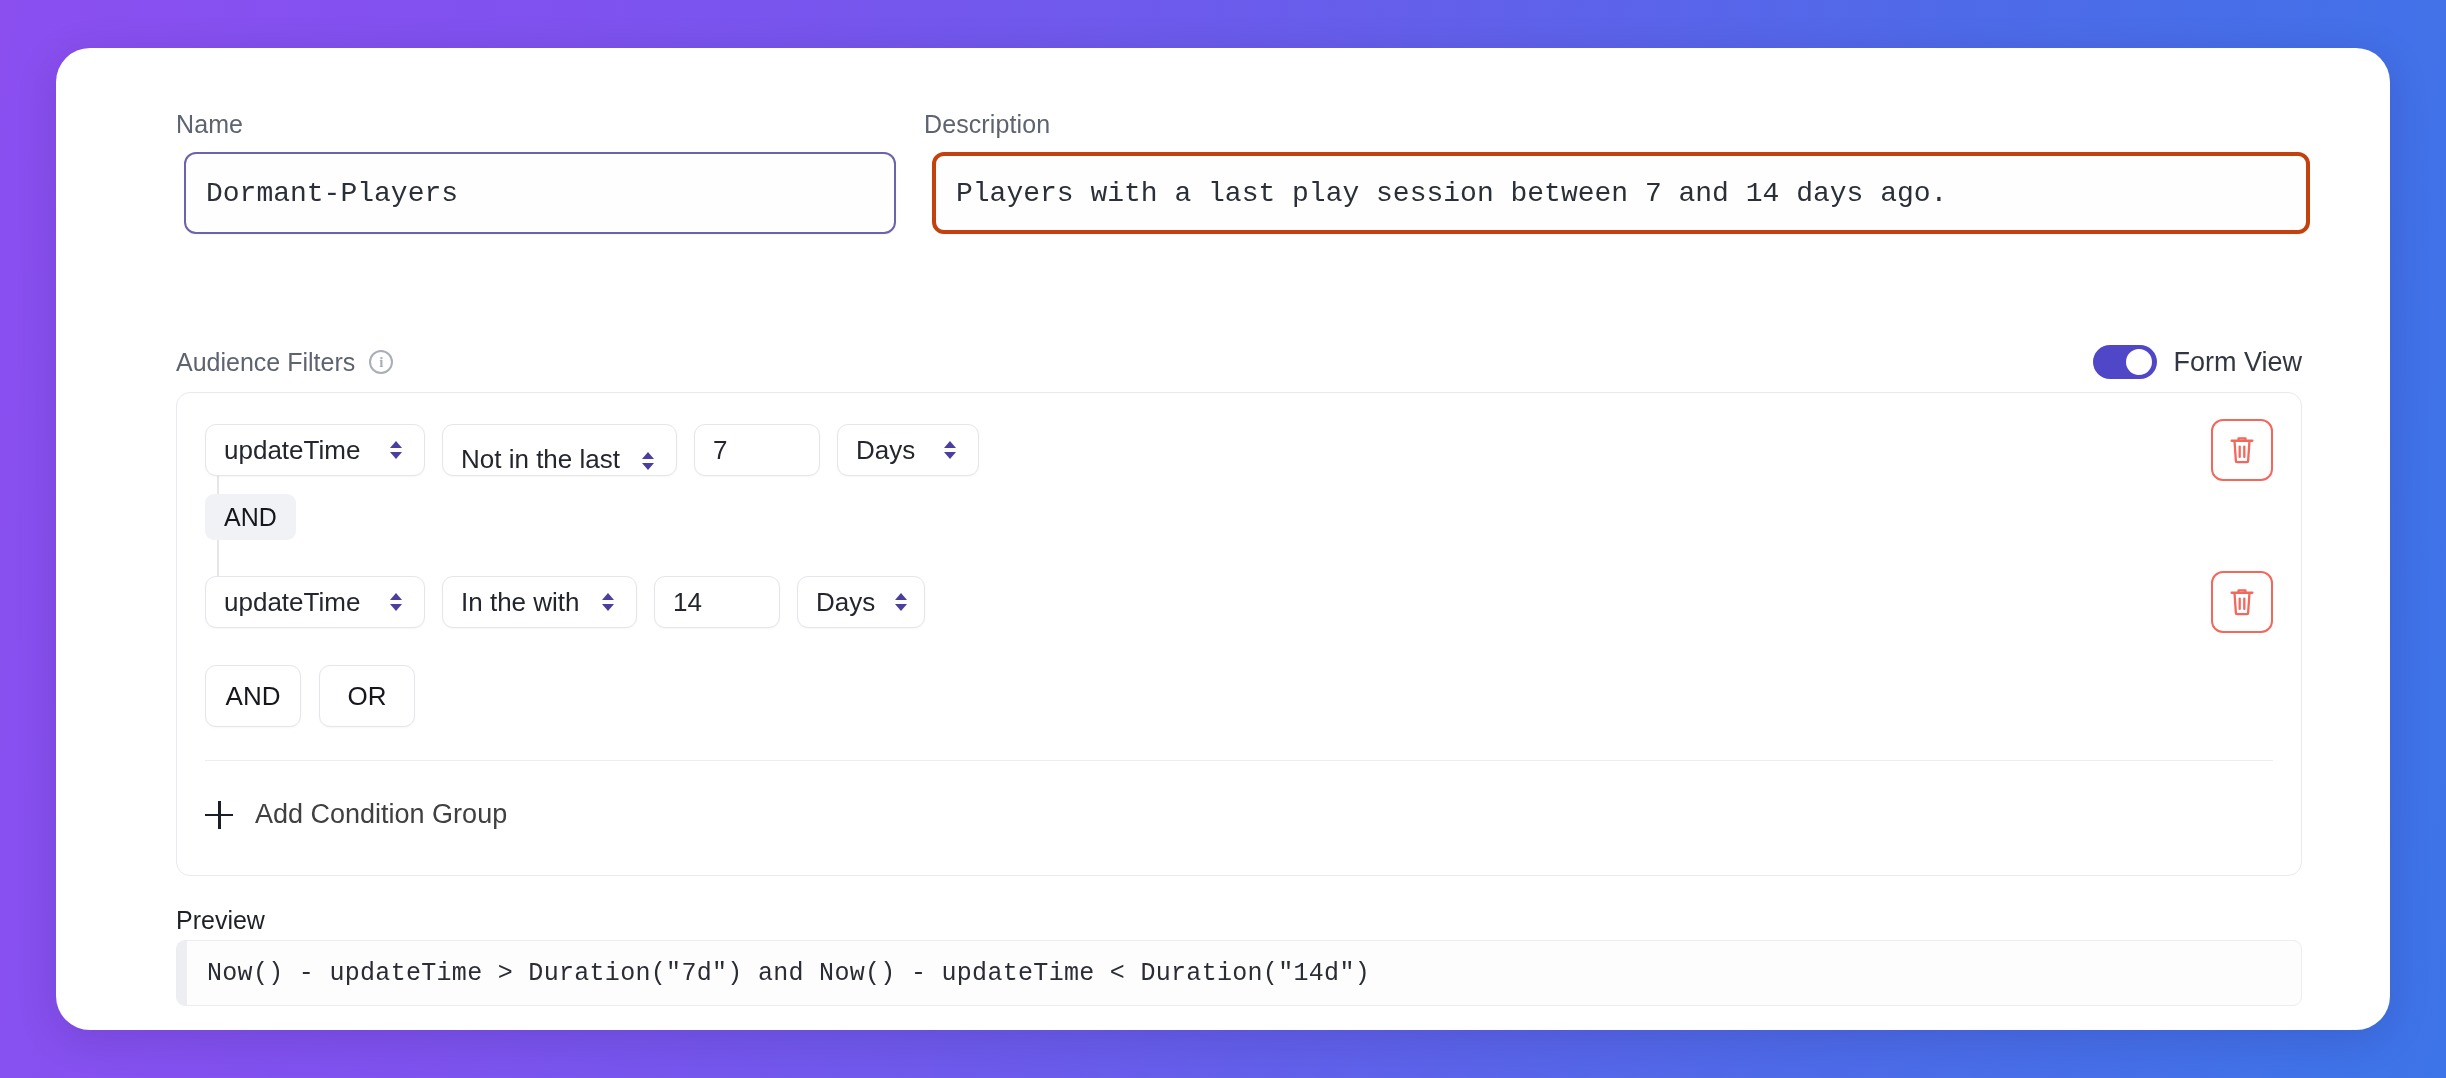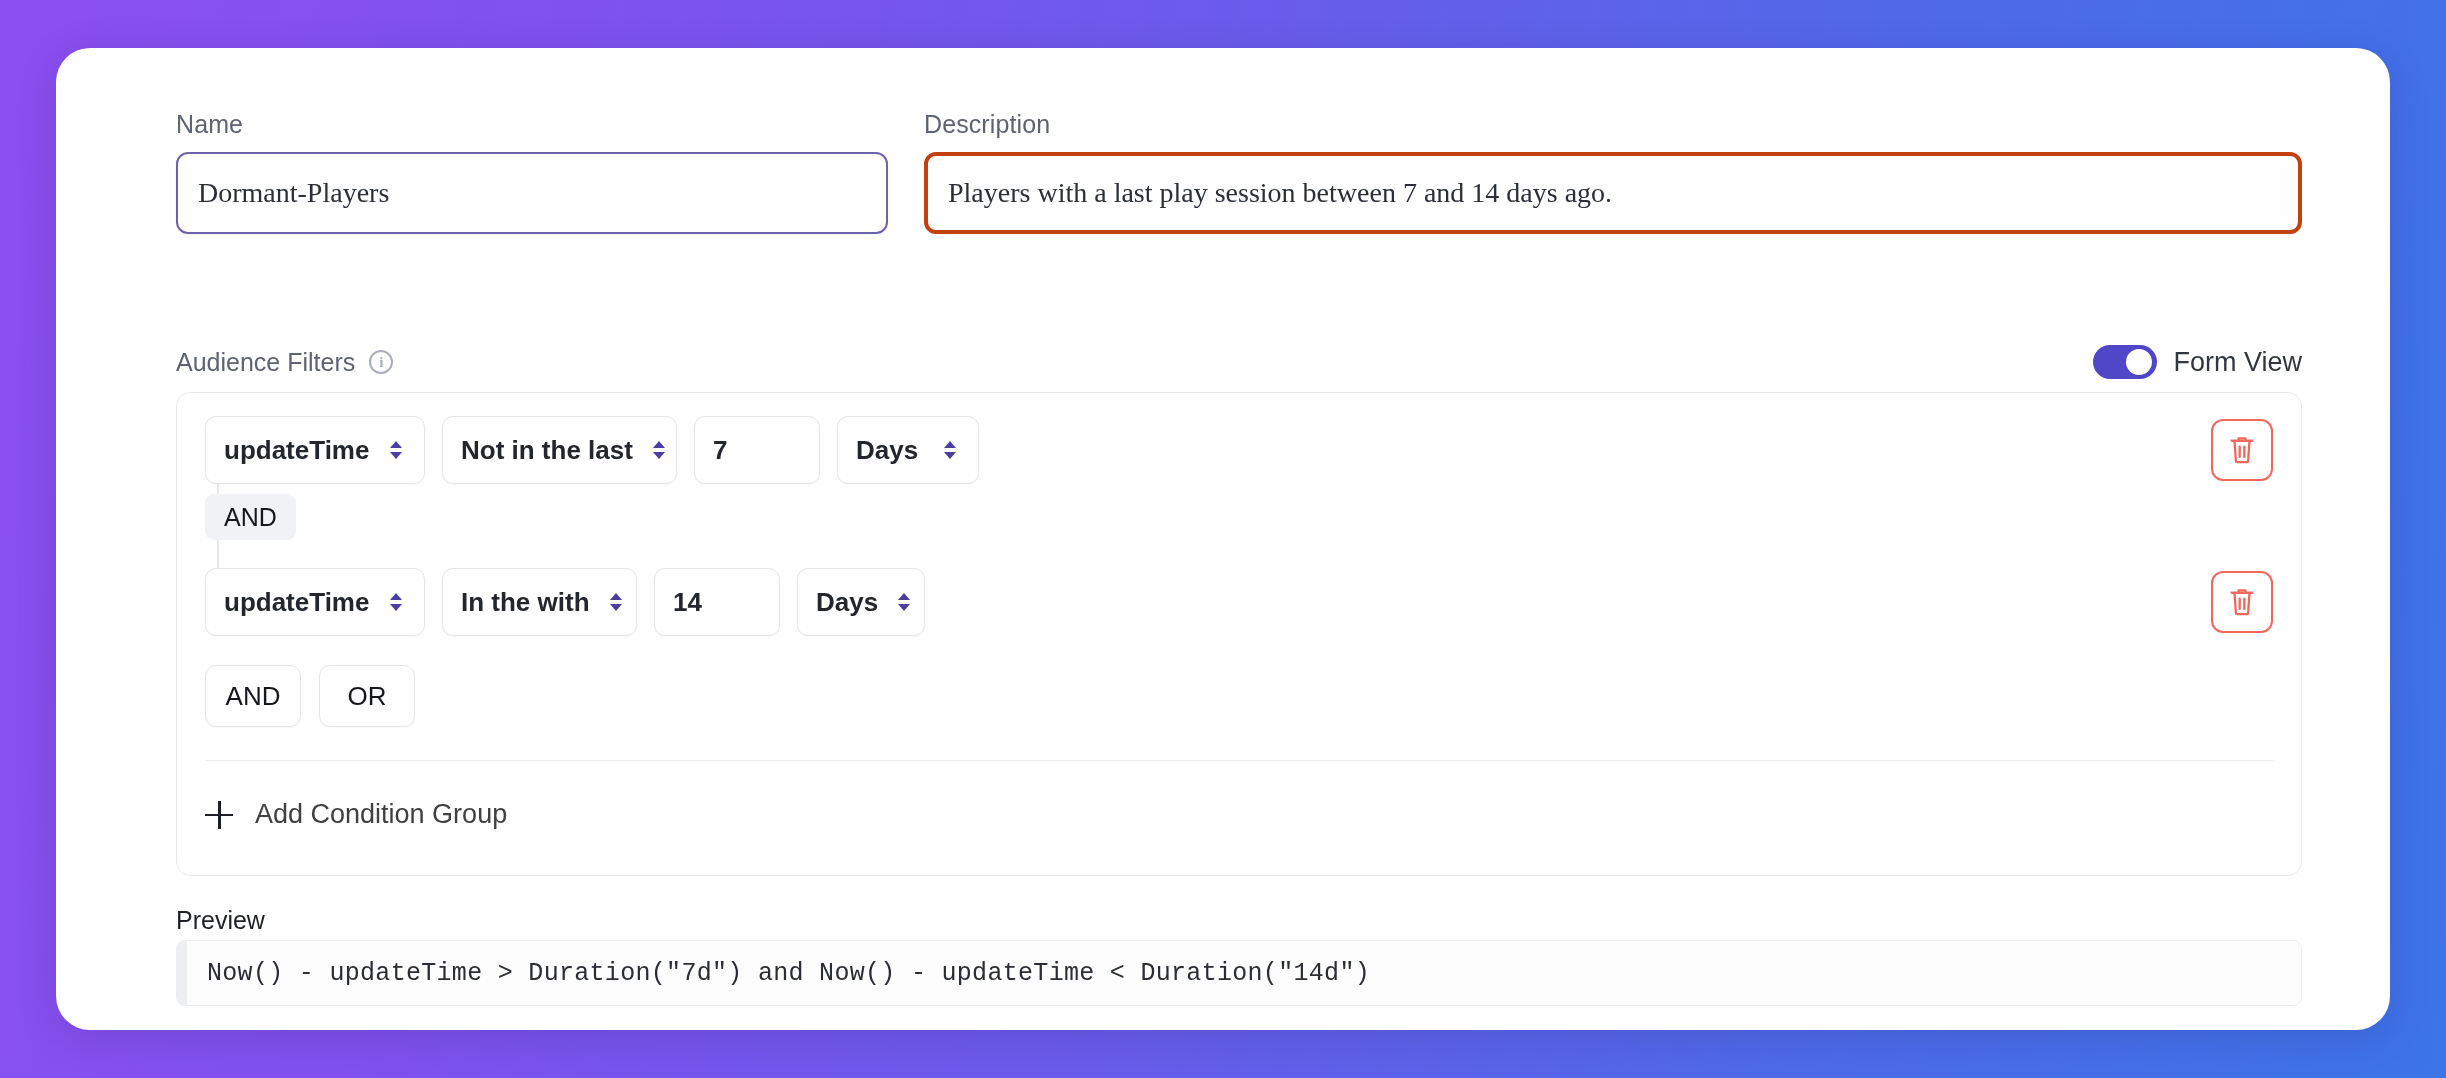--- a/index.html
+++ b/index.html
@@ -46,21 +46,22 @@
   .text-input {
     width: 100%;
     height: 82px;
     border-radius: 12px;
     background: #fefefe;
     font-size: 28px;
     color: #2b2f38;
     padding: 0 20px;
     display: flex;
     align-items: center;
-    font-family: Liberation Serif, serif;
+    font-family: Liberation Mono, monospace;
+    margin-left: 8px;
   }
   .text-input.focused {
     border: 2px solid #6b63ab;
     box-shadow: 0 1px 2px rgba(0,0,0,0.04);
   }
   .text-input.plain {
     border: 4px solid #c2410c;
     box-shadow: 0 1px 2px rgba(0,0,0,0.03);
   }
 
@@ -136,41 +137,40 @@
     align-items: center;
     padding: 0 28px 0 28px;
     gap: 17px;
     height: 62px;
     position: relative;
     z-index: 2;
   }
   .cond-row.second { margin-top: 31px; }
 
   .ctl {
-    height: 68px;
+    height: 52px;
     border: 1px solid #e4e6ea;
     border-radius: 11px;
     background: #fff;
     display: flex;
     align-items: center;
     font-size: 26px;
     color: #23262d;
     padding: 0 18px;
     box-shadow: 0 1px 2px rgba(16,24,40,0.035);
     cursor: pointer;
     white-space: nowrap;
-    font-weight: bold;
   }
   .ctl .val { margin-right: 16px; }
   .ctl.num { cursor: text; padding-right: 18px; }
   .ctl.num .val { margin-right: 0; }
 
   .w-field  { width: 220px; }
   .w-op     { width: 195px; }
-  .w-op-wide{ width: 235px; }
+  .w-op-wide{ width: 235px; align-items: flex-end; }
   .w-num    { width: 126px; }
   .w-unit   { width: 142px; }
   .w-unit-s { width: 128px; }
 
   .chev {
     margin-left: auto;
     width: 20px; height: 28px;
     flex: none;
     display: block;
   }

